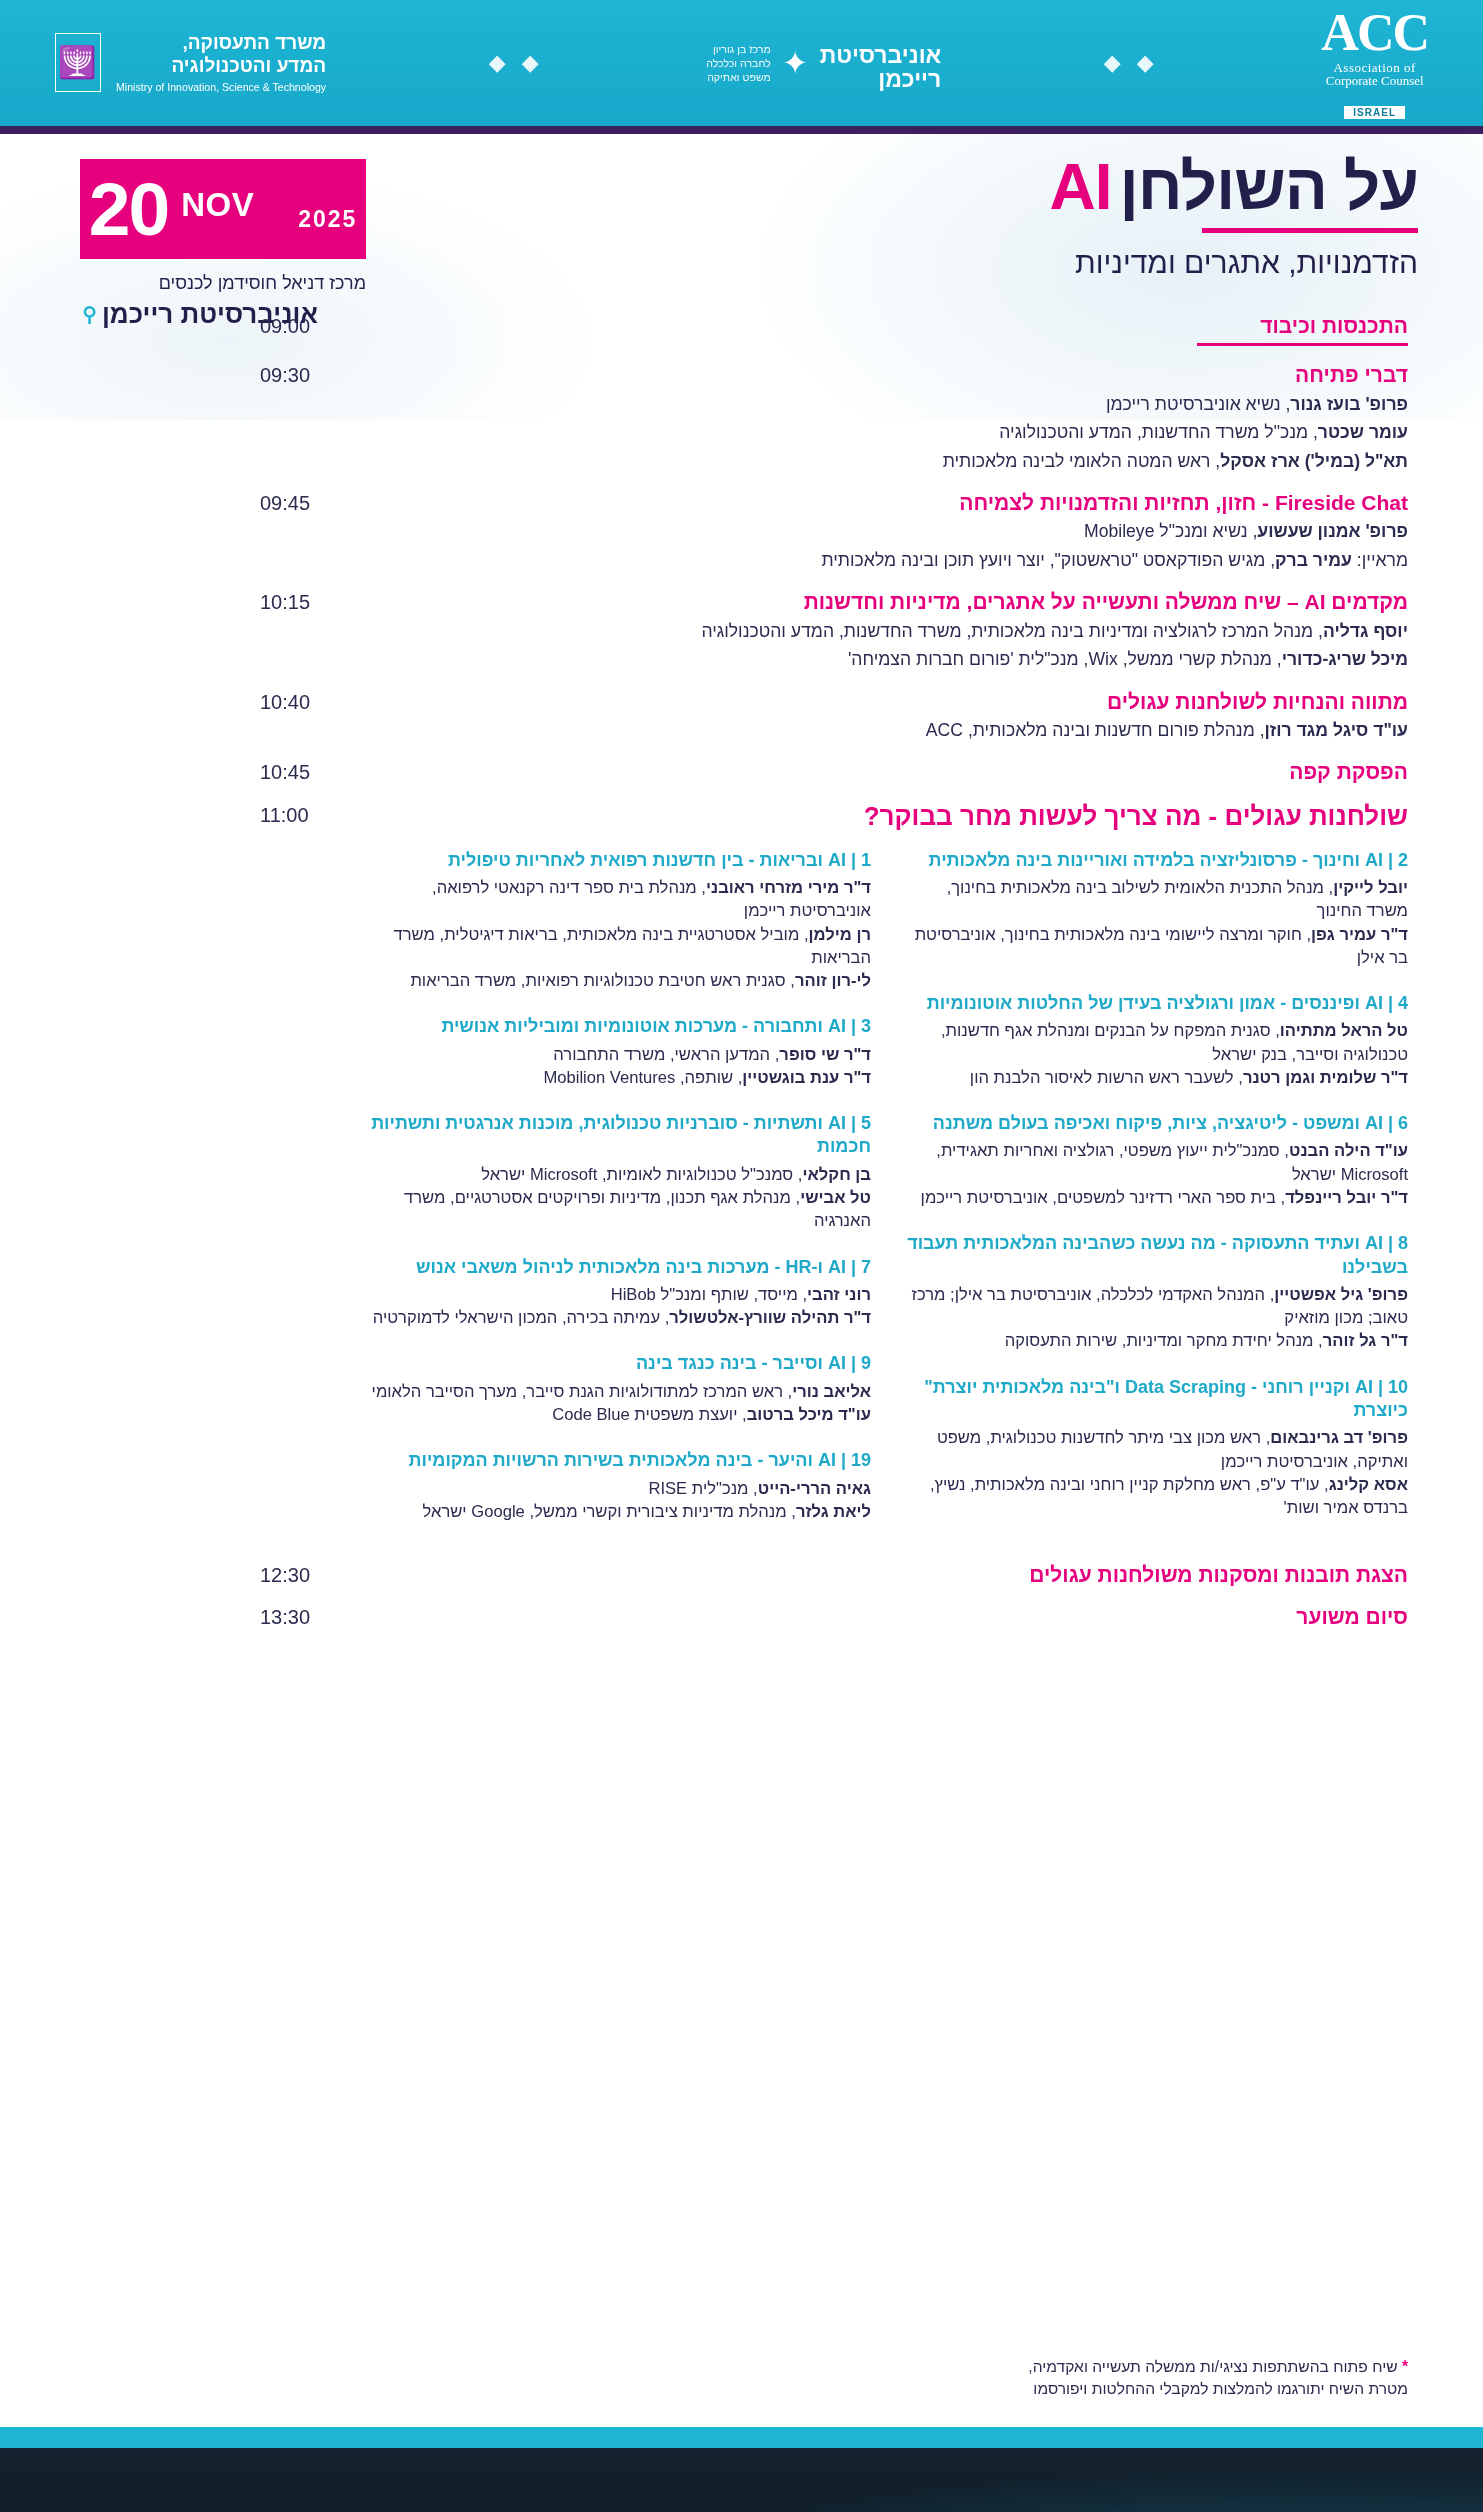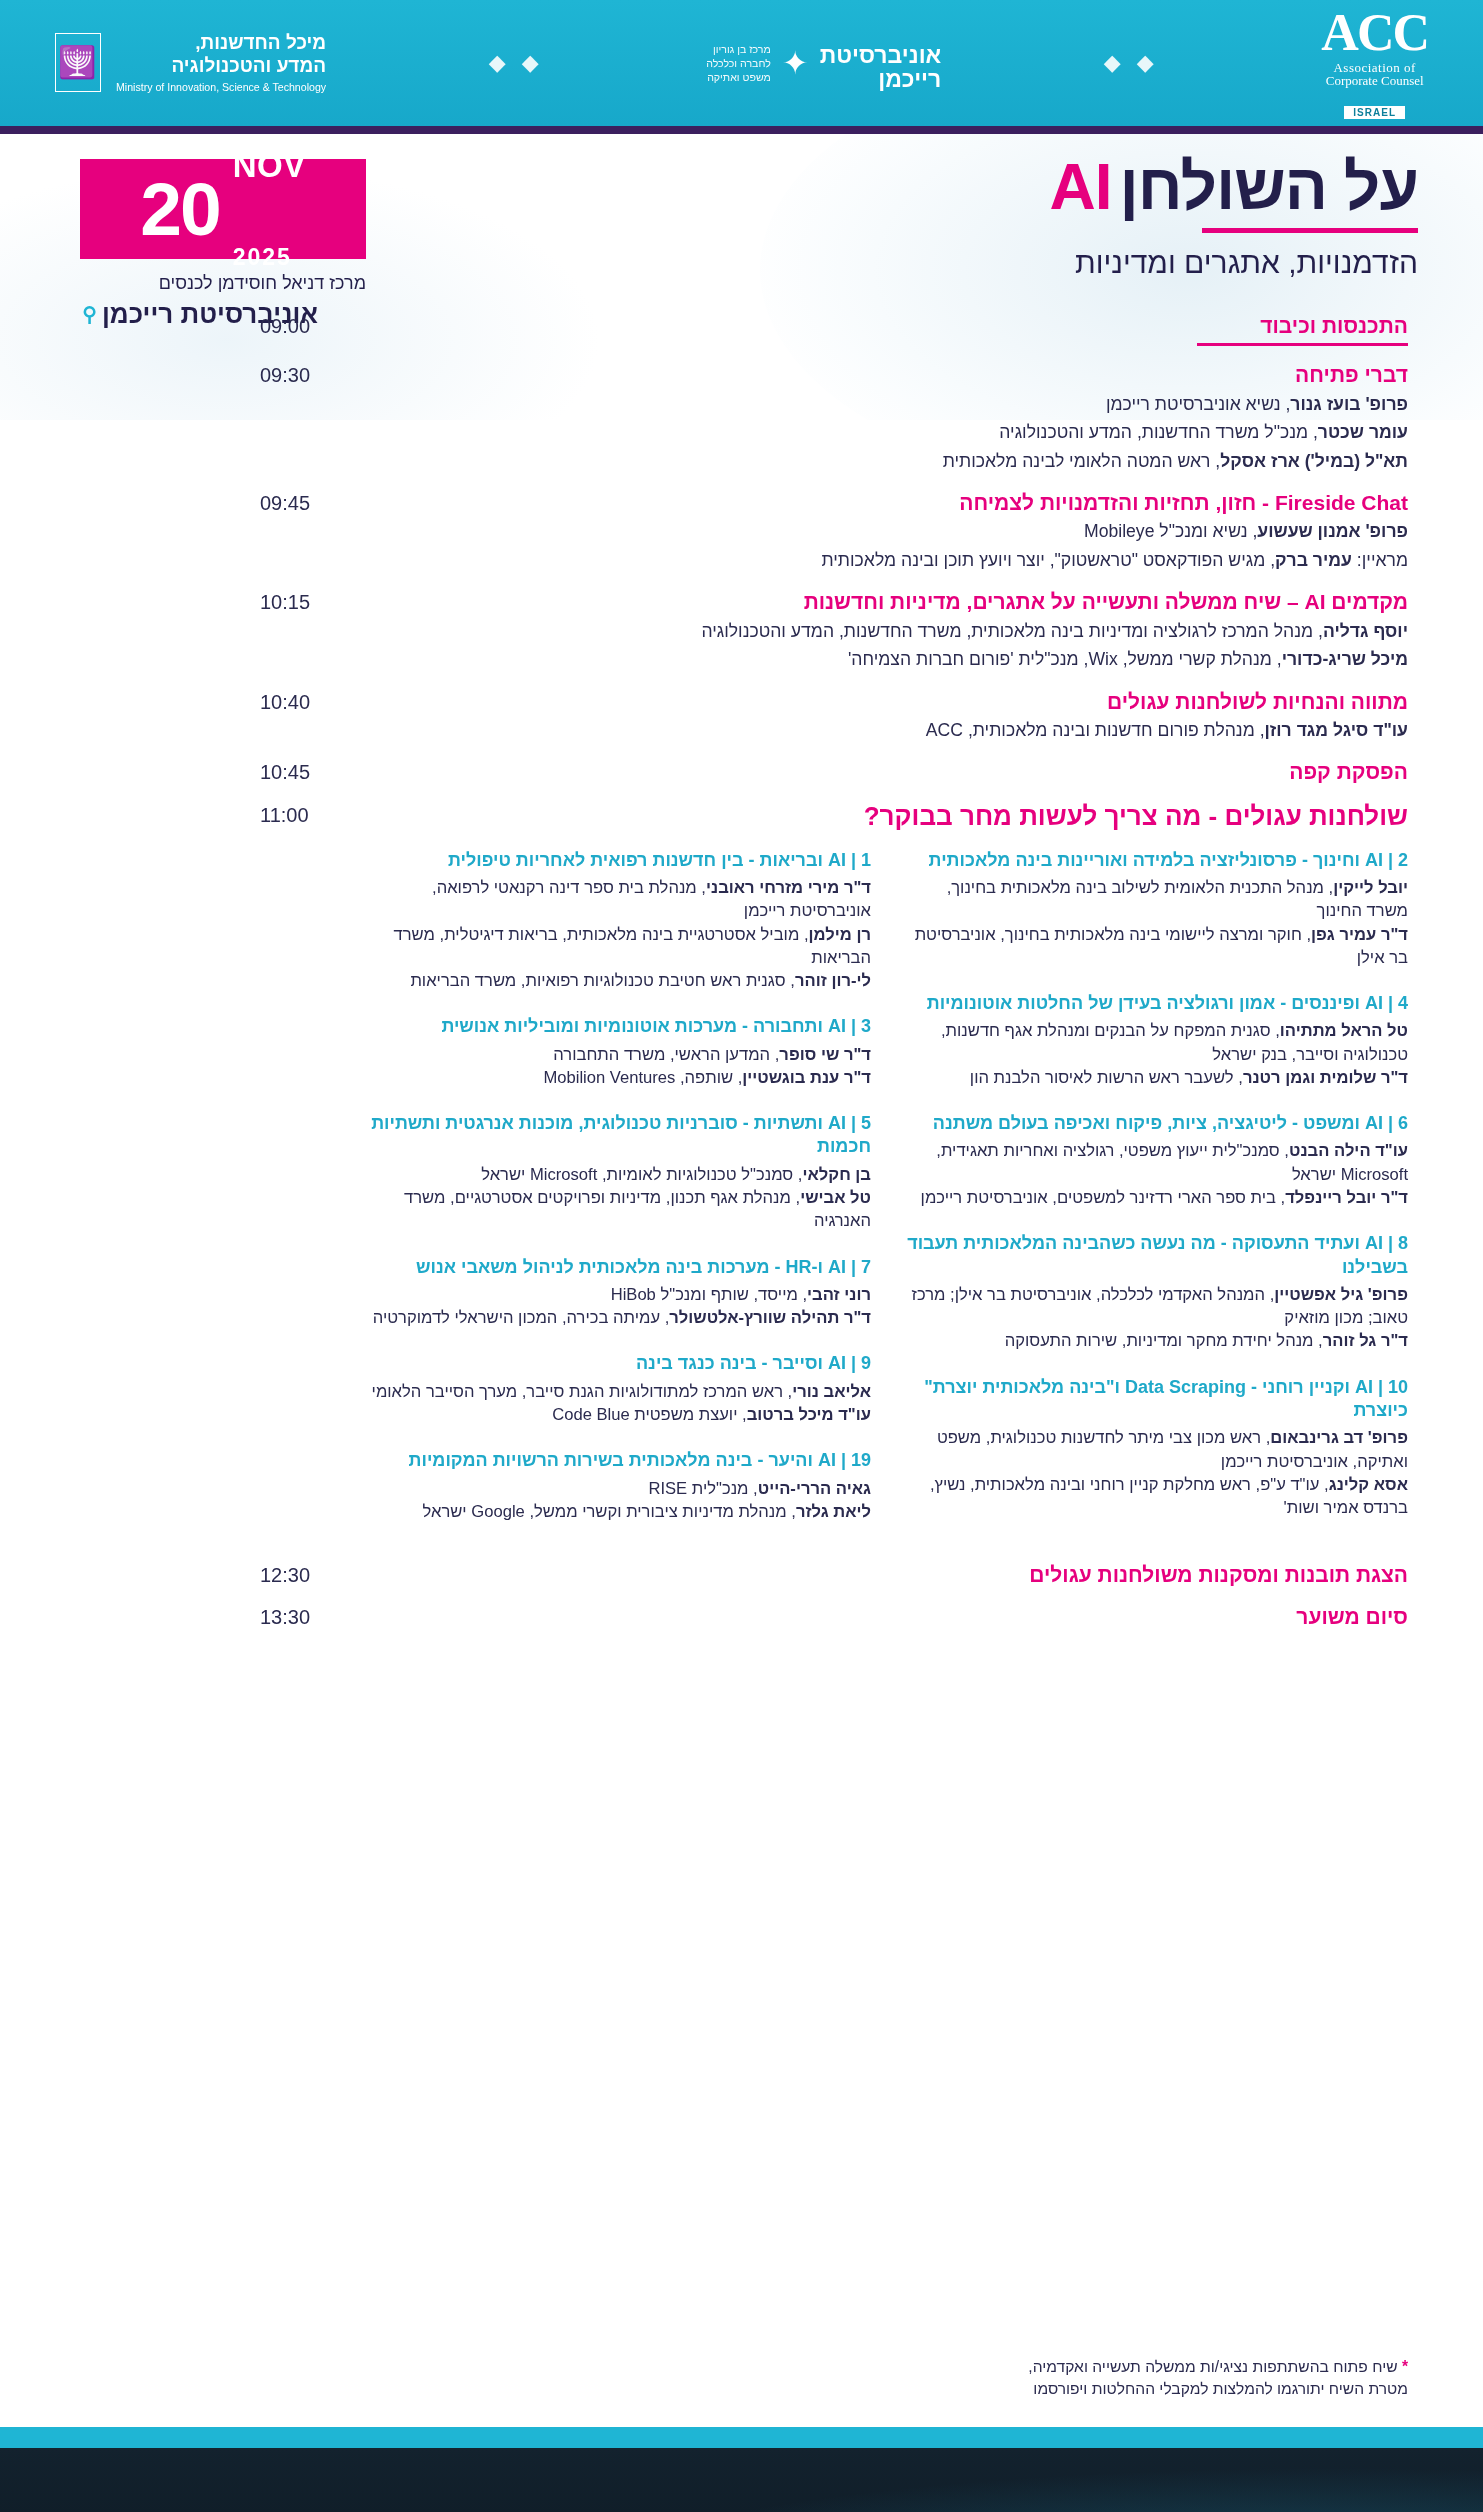--- a/index.html
+++ b/index.html
@@ -191,21 +191,21 @@
     gap: 13px;
     direction: ltr;
   }
   .date-box .day {
     font-size: 75px;
     font-weight: bold;
     line-height: 1;
     letter-spacing: -2px;
   }
   .date-box .mo {
-    display: flex; flex-direction: column;
+    display: flex; 
     align-items: flex-start;
     line-height: 1;
     gap: 44px;
   }
   .date-box .mo .m {
     font-size: 33px; font-weight: bold; letter-spacing: 0.5px;
   }
   .date-box .mo .y {
     font-size: 23px; font-weight: bold; letter-spacing: 2px; margin-top: 20px;
   }
@@ -372,21 +372,21 @@
       <div class="star">✦</div>
       <div class="rtext-small" style="white-space:pre-line">מרכז בן גוריון
 לחברה וכלכלה
 משפט ואתיקה</div>
     </div>
 
     <div class="sep">◆ ◆</div>
 
     <div class="logo-gov">
       <div class="gtext">
-        <div class="l1">מיכל החדשנות,</div>
+        <div class="l1">משרד התעסוקה,</div>
         <div class="l2">המדע והטכנולוגיה</div>
         <div class="l3">Ministry of Innovation, Science &amp; Technology</div>
       </div>
       <div class="menorah">🕎</div>
     </div>
 
   </div>
   <div class="topbar-underline"></div>
 
   <div class="header">

